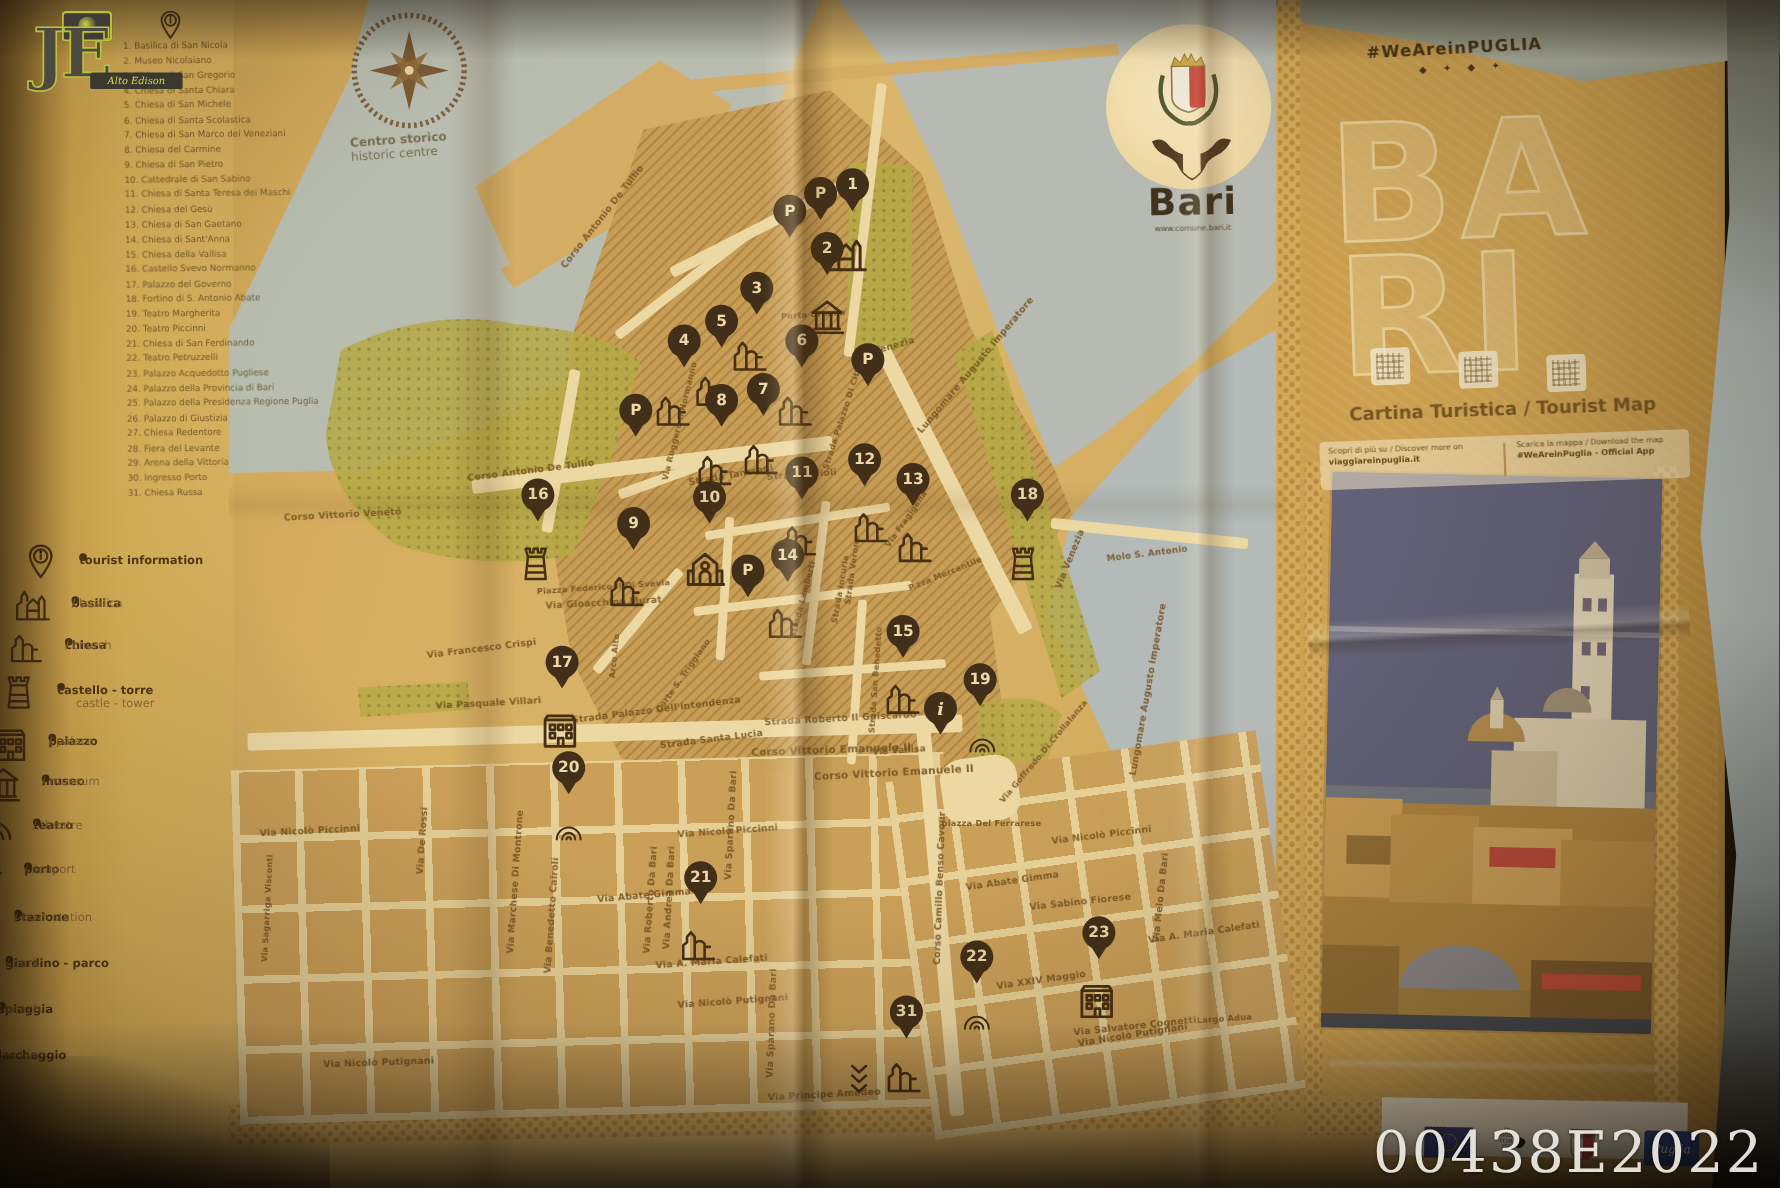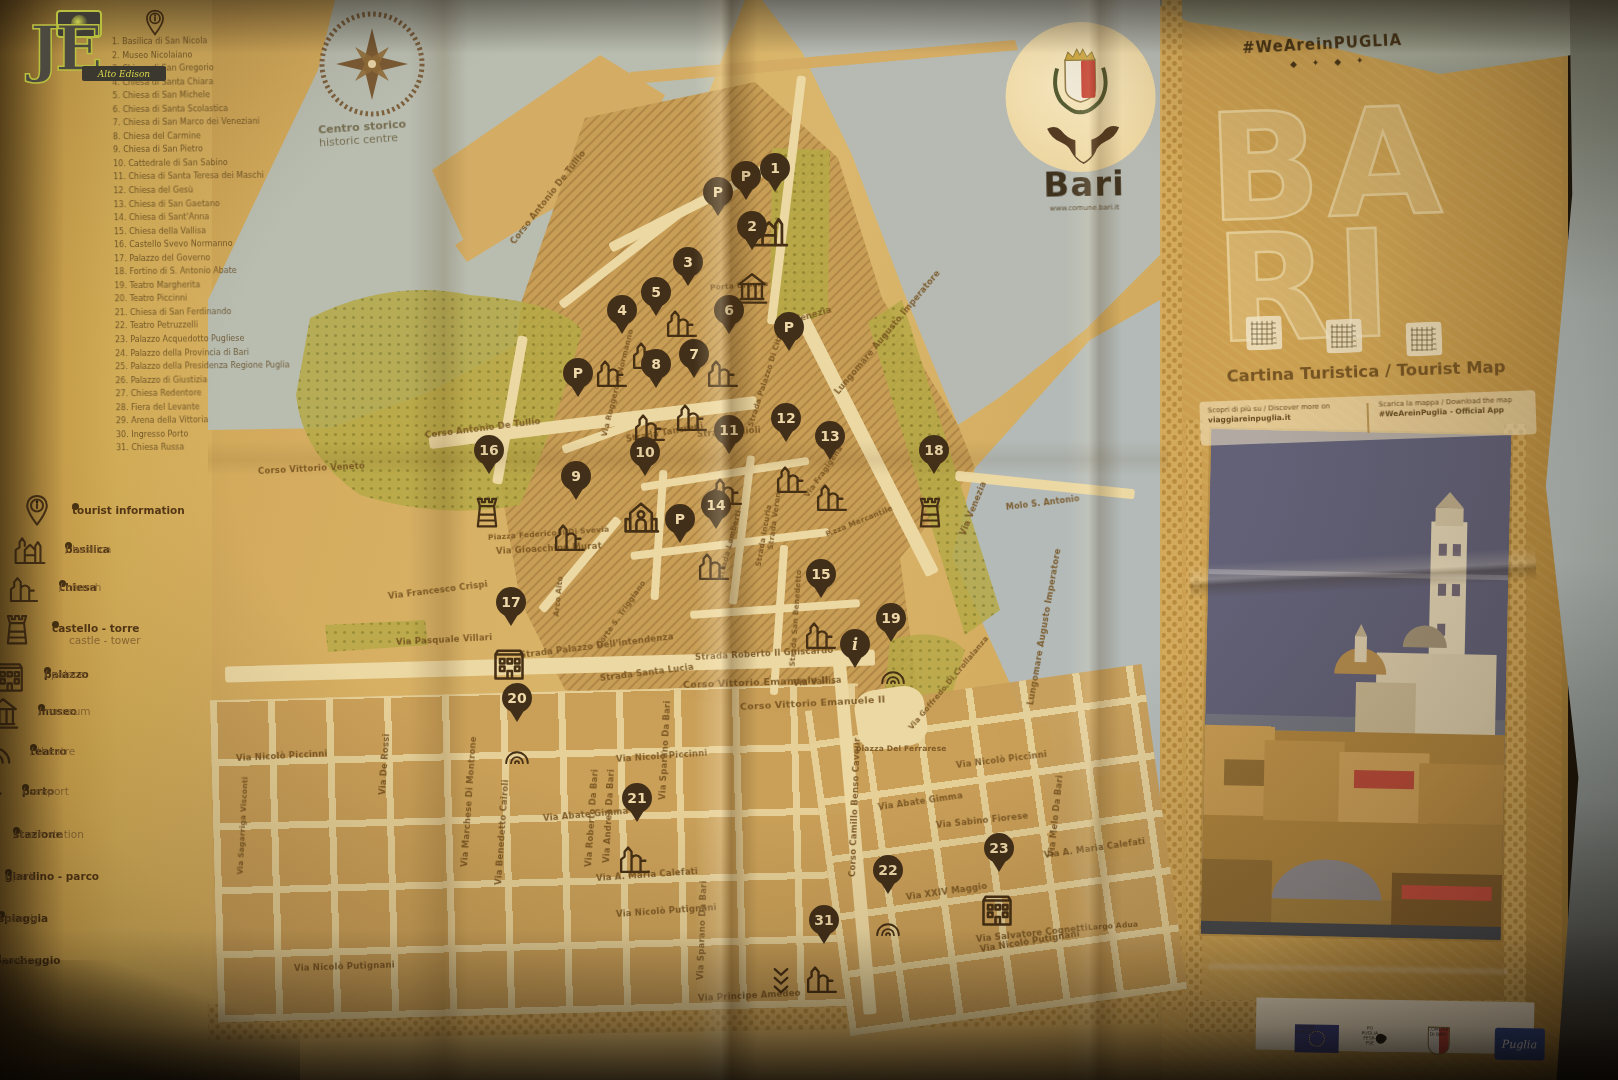--- a/index.html
+++ b/index.html
@@ -447,20 +447,21 @@
   <div class="fold fph"></div>
   <div class="blwedge"></div>
   <div id="warmcast"></div>
   <div id="vignette"></div>
 
   <div id="je">
     <div class="cam"></div>
     <div class="letters">JE</div>
     <div class="nameband">Alto Edison</div>
   </div>
+  <div id="code-wm">00438E2022</div>
 
 <div class="sym-ic" style="left: 18px; top: 494px; width: 38px; height: 34px;">
       <svg viewBox="0 0 26 26" stroke="#4a3318" stroke-width="1.6" fill="none" stroke-linecap="round" stroke-linejoin="round">
         <use href="#ic-info-pin"></use>
       </svg>
     </div>
     <div class="sym-row" style="left: 72px; top: 504px;">
       <span class="sym-bullet"></span>
       <span>tourist information</span>
     </div>

